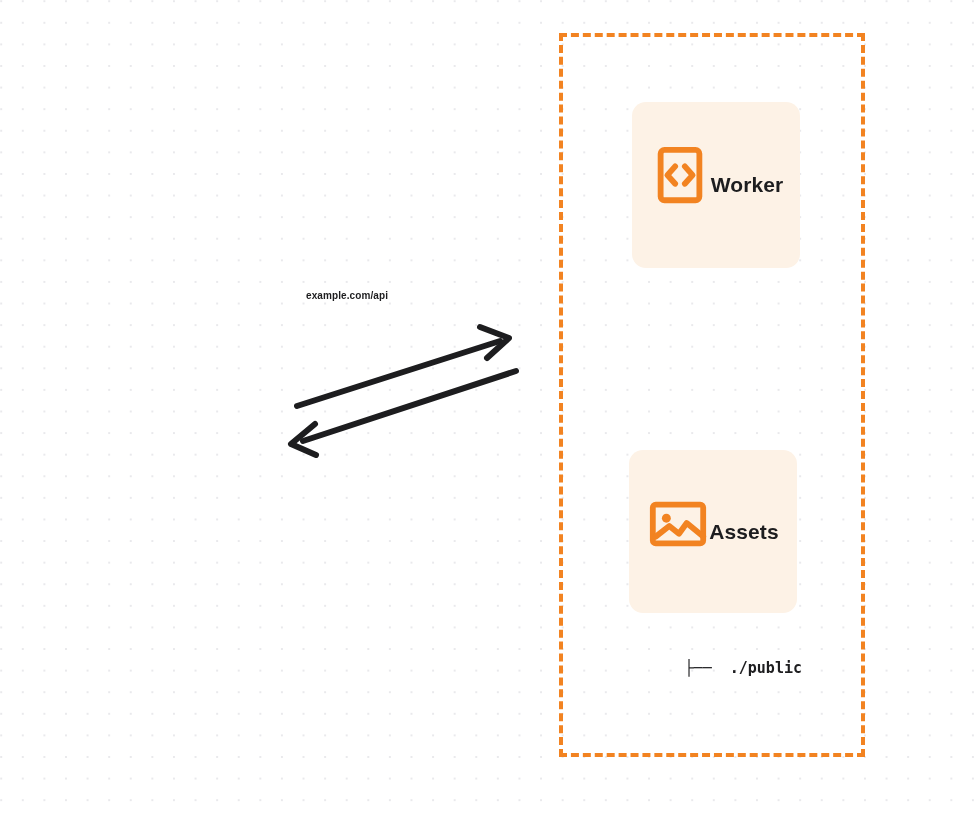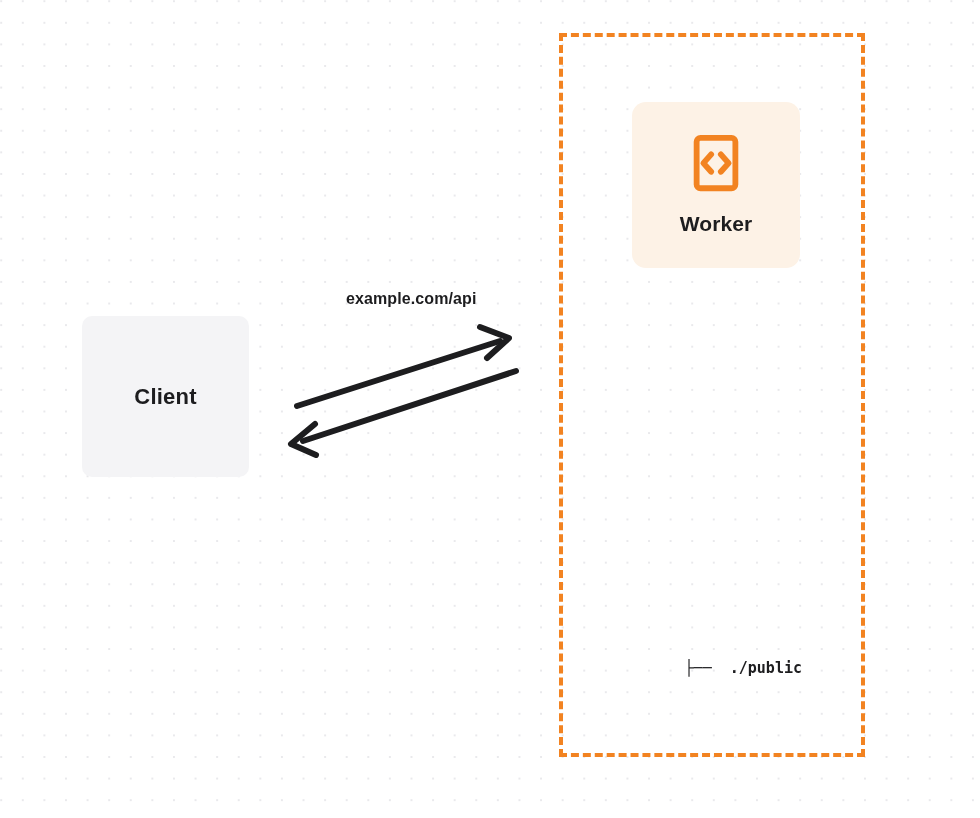--- a/index.html
+++ b/index.html
@@ -71,21 +71,21 @@
     background: #ffffff;
     padding: 0 7px;
   }
 
   
   .card {
     position: absolute;
     background: #fdf2e6;
     border-radius: 14px;
     display: flex;
-    flex-direction: column;
+    flex-direction: row;
     align-items: center;
     justify-content: center;
   }
   .card-worker {
     left: 632px;
     top: 102px;
     width: 168px;
     height: 166px;
   }
   .card-assets {
@@ -133,48 +133,52 @@
     width: 980px;
     height: 818px;
     pointer-events: none;
   }
 
   
   .edge-label {
     position: absolute;
     left: 306px;
     top: 290px;
-    font-size: 16px;
+    font-size: 10px;
     font-weight: bold;
     color: #1d1d1f;
     letter-spacing: 0.1px;
     white-space: nowrap;
-    margin-left: 40px;
   }
 </style>
 </head>
 <body>
 
 <div id="canvas">
 
-  <div class="client-box">
-    <div class="client-label">Client</div>
-  </div>
 
   <div class="project-box"></div>
 
   <div class="card card-worker">
     <svg class="card-icon" viewBox="0 0 64 64" aria-hidden="true">
       <rect x="12" y="4" width="40" height="52" rx="4" ry="4" fill="none" stroke="#f28321" stroke-width="6"></rect>
       <polyline points="27,21 19,30 27,39" fill="none" stroke="#f28321" stroke-width="6" stroke-linecap="round" stroke-linejoin="round"></polyline>
       <polyline points="37,21 45,30 37,39" fill="none" stroke="#f28321" stroke-width="6" stroke-linecap="round" stroke-linejoin="round"></polyline>
     </svg>
     <div class="card-label">Worker</div>
   </div>
 
+  <div class="card card-assets">
+    <svg class="card-icon" viewBox="0 0 64 64" aria-hidden="true">
+      <rect x="6" y="12" width="52" height="40" rx="3" ry="3" fill="none" stroke="#f28321" stroke-width="6"></rect>
+      <circle cx="20" cy="26" r="4.6" fill="#f28321"></circle>
+      <polyline points="9,45 23,34 33,42 41,31 58,45" fill="none" stroke="#f28321" stroke-width="6" stroke-linecap="round" stroke-linejoin="round"></polyline>
+    </svg>
+    <div class="card-label">Assets</div>
+  </div>
 
   <div class="file-tree">
     <div>├──  ./public</div>
     
   </div>
 
   <svg class="arrows" viewBox="0 0 980 818" aria-hidden="true">
 
     <g>
       <line x1="297" y1="406" x2="500" y2="341" stroke="#1d1d1f" stroke-width="6" stroke-linecap="round"></line>

